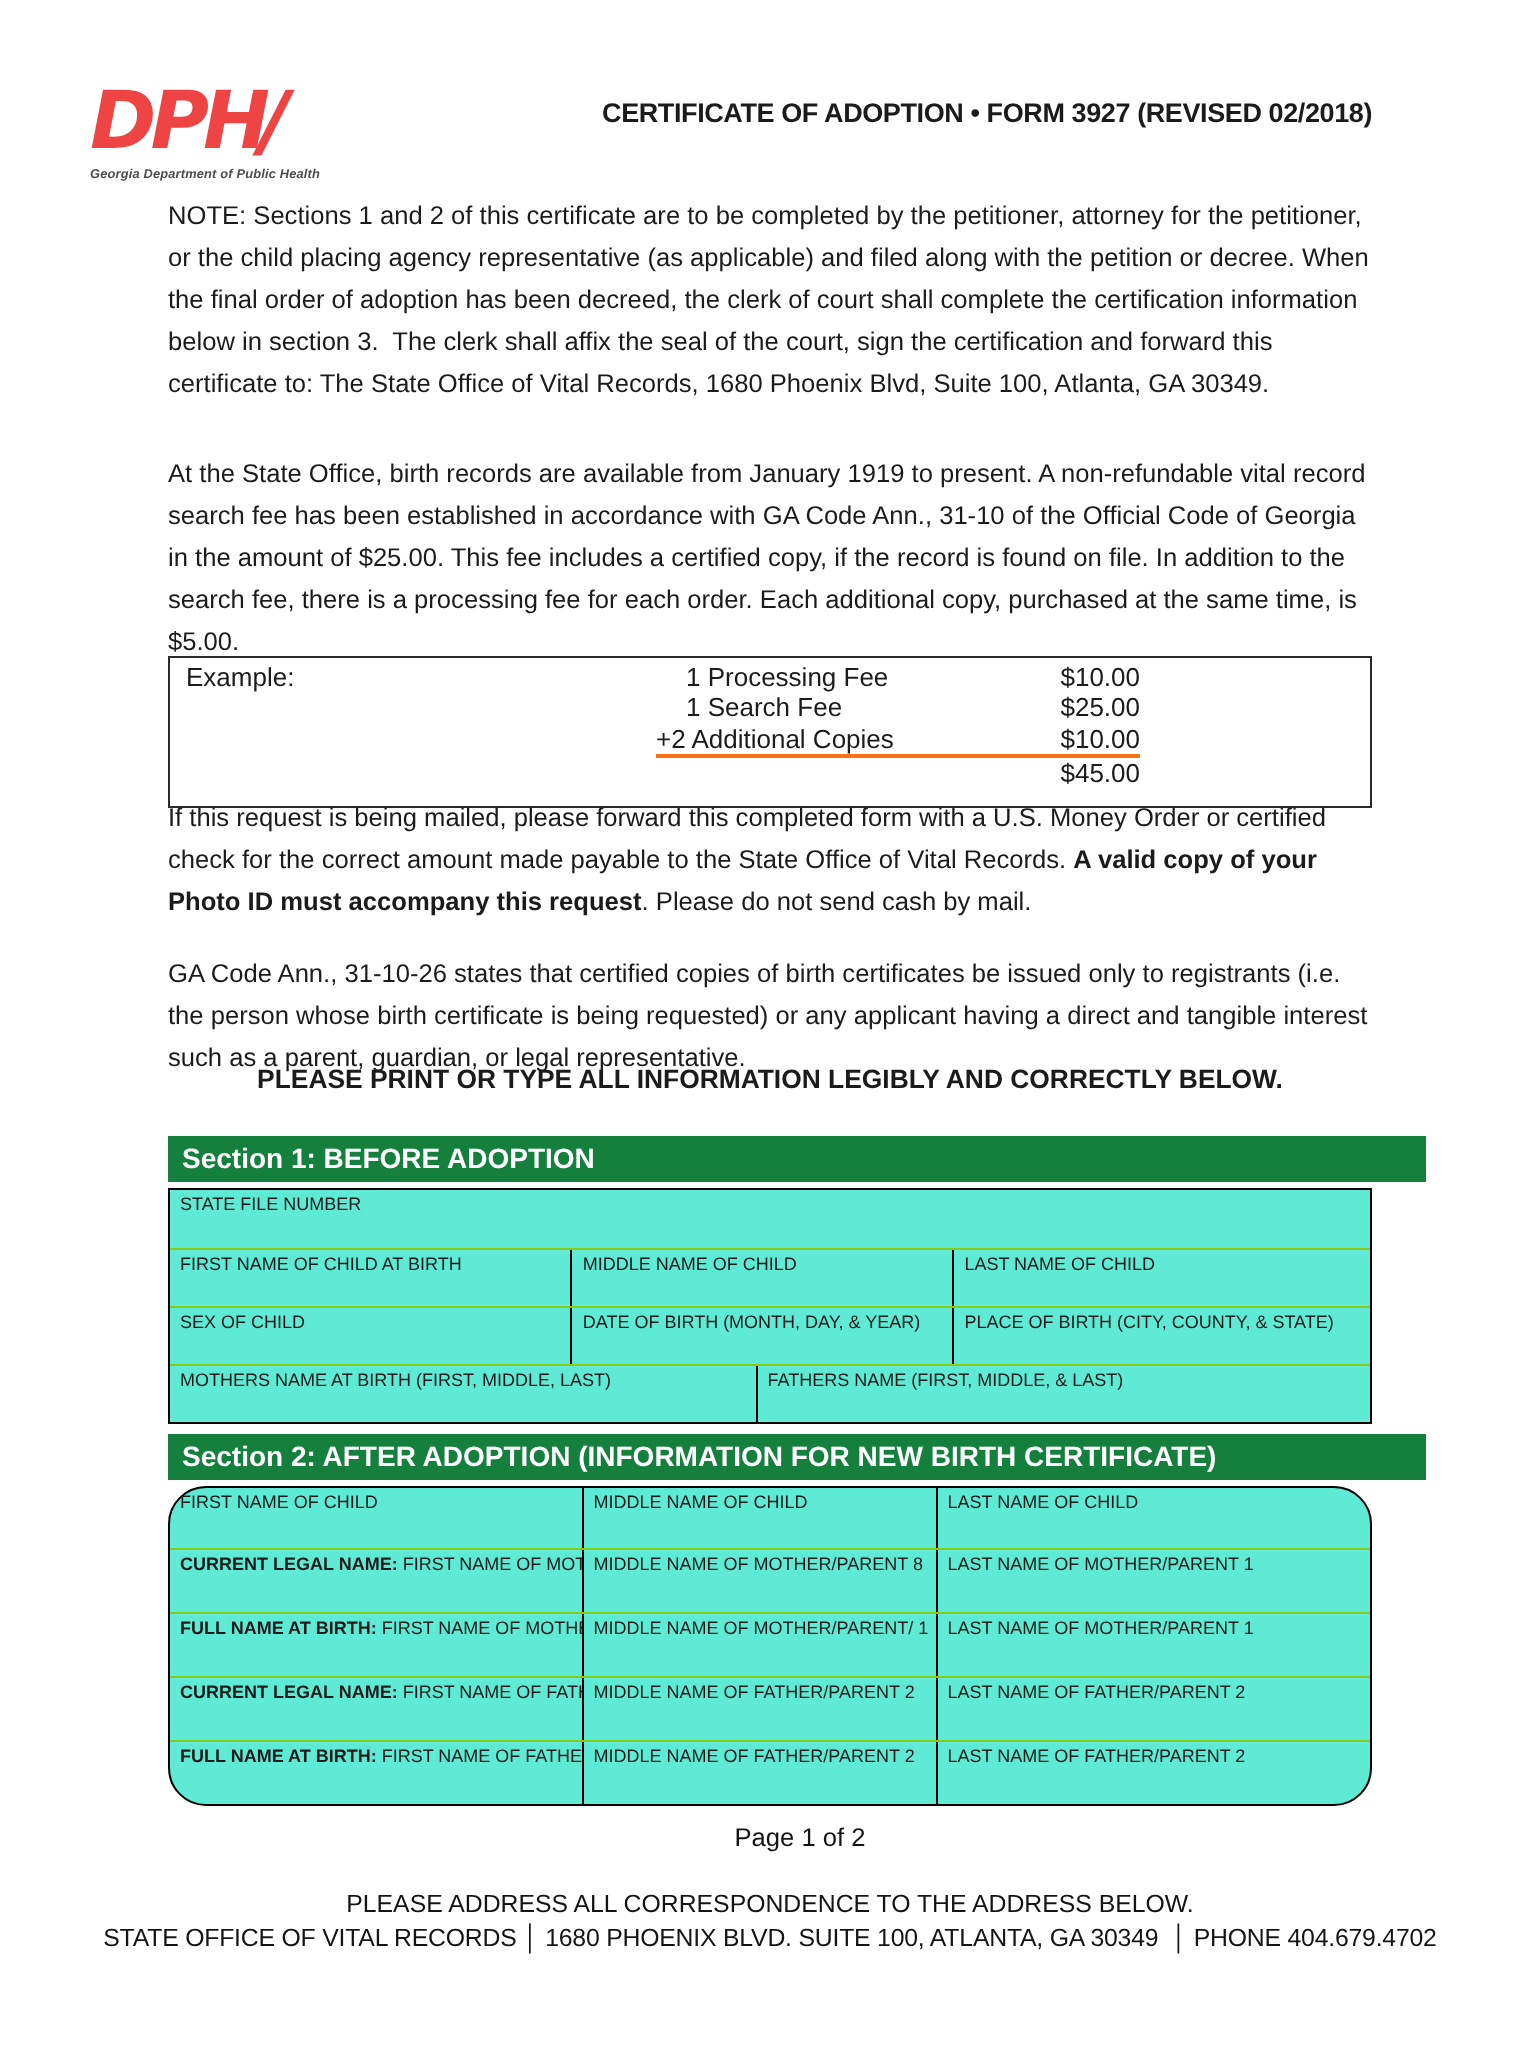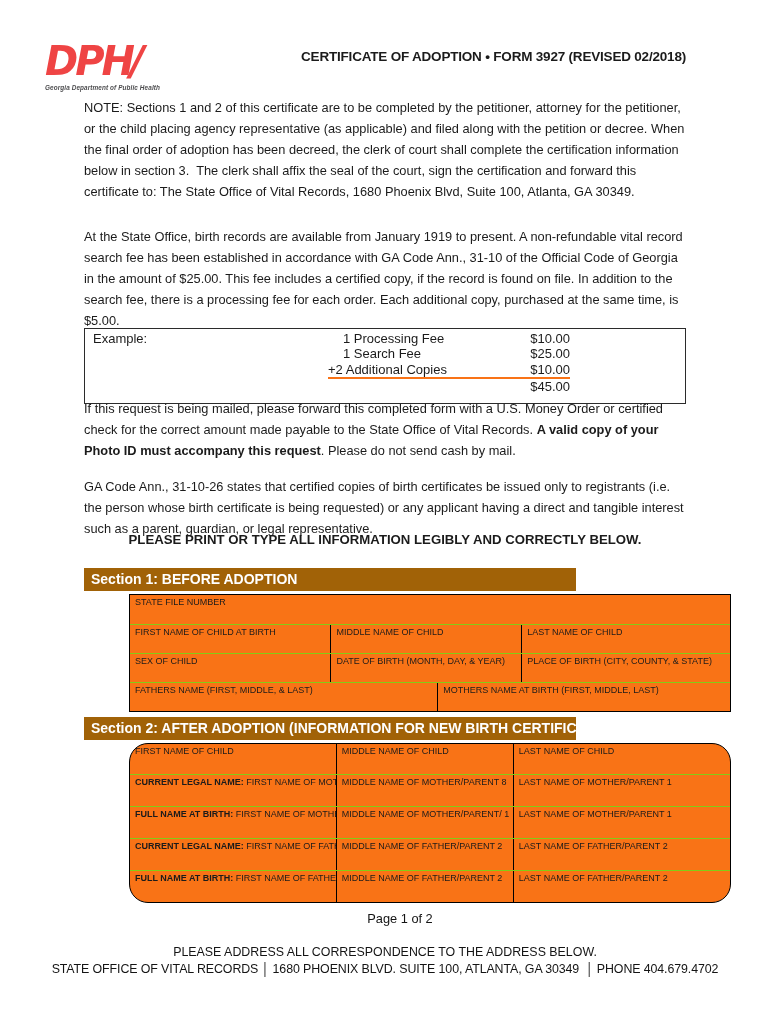--- a/index.html
+++ b/index.html
@@ -52,31 +52,31 @@
   .fee-row .fee-amt { text-align:right; }
   .fee-underline { border-bottom:2px solid #f97316; }
   .fee-total { justify-content:flex-end; }
 
   
   .print-notice {
     position:absolute; left:84px; top:532px; width:602px; text-align:center;
     font-weight:bold; font-size:13.2px;
   }
   .section-bar {
-    position:absolute; left:84px; width:492px; height:23px; background:#a16207;
+    position:absolute; left:84px; width:629px; height:23px; background:#15803d;
     color:#fff; font-weight:bold; font-size:14px; line-height:22px;
     padding-left:7px; white-space:nowrap;
   }
   .bar-s1 { top:568px; }
   .bar-s2 { top:717px; }
 
   
   .ftable {
     position:absolute; left:84px; width:602px;
-    border:1.5px solid #000; background:#f97316;margin-left:45px;
+    border:1.5px solid #000; background:#5eead4;
   }
   .t-s1 { top:594px; }
   .t-s2 { top:743px;border-radius:19px; }
   .frow { display:flex; border-top:1px solid #84cc16; }
   .frow:first-child { border-top:none; }
   .h29 { height:29px; } .h30 { height:30px; } .h32 { height:32px; }
   .fcell { position:relative; overflow:hidden; }
   .fcell + .fcell { border-left:1px solid #000; }
   .flabel {
     display:block; padding:2px 4px 0 5px; font-size:9px; line-height:11px;
@@ -159,25 +159,25 @@
         <span class="flabel">SEX OF CHILD</span>
       </div>
       <div class="fcell s1c2">
         <span class="flabel">DATE OF BIRTH (MONTH, DAY, &amp; YEAR)</span>
       </div>
       <div class="fcell s1c3">
         <span class="flabel">PLACE OF BIRTH (CITY, COUNTY, &amp; STATE)</span>
       </div>
     </div>
     <div class="frow h29">
+      <div class="fcell s1m1">
+        <span class="flabel">MOTHERS NAME AT BIRTH (FIRST, MIDDLE, LAST)</span>
+      </div>
       <div class="fcell s1m2">
         <span class="flabel">FATHERS NAME (FIRST, MIDDLE, &amp; LAST)</span>
-      </div>
-      <div class="fcell s1m1">
-        <span class="flabel">MOTHERS NAME AT BIRTH (FIRST, MIDDLE, LAST)</span>
       </div>
     </div>
   </div>
 
   <div class="section-bar bar-s2">Section 2: AFTER ADOPTION (INFORMATION FOR NEW BIRTH CERTIFICATE)</div>
   <div class="ftable t-s2">
     <div class="frow h30">
       <div class="fcell s2c1">
         <span class="flabel"><b></b><span>FIRST NAME OF CHILD</span></span>
       </div>

